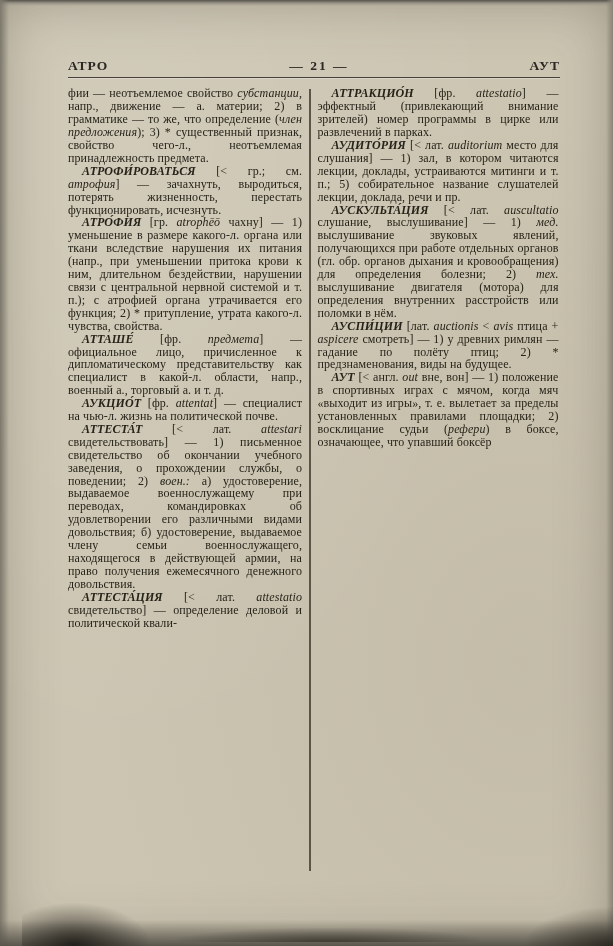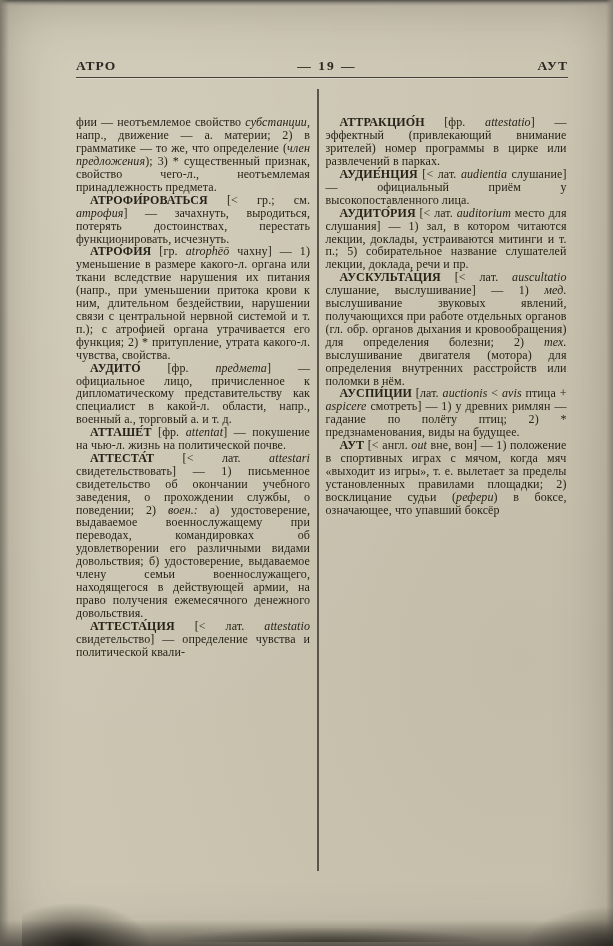--- a/index.html
+++ b/index.html
@@ -25,65 +25,64 @@
     background:linear-gradient(to left,#8a8477,rgba(150,143,128,0));}
   .edge-bottom{position:absolute;left:0;right:0;bottom:0;height:26px;
     background:linear-gradient(to top,#5a564c,rgba(140,132,118,0));}
   .blotch-bl{position:absolute;left:22px;bottom:0;width:130px;height:44px;
     background:radial-gradient(ellipse at 40% 100%,rgba(20,18,14,0.8),rgba(20,18,14,0) 70%);}
   .blotch-bc{position:absolute;left:180px;bottom:4px;width:300px;height:14px;
     background:radial-gradient(ellipse at 50% 100%,rgba(30,27,20,0.55),rgba(30,27,20,0) 75%);}
   .blotch-br{position:absolute;right:0;bottom:0;width:90px;height:40px;
     background:radial-gradient(ellipse at 100% 100%,rgba(25,22,17,0.7),rgba(25,22,17,0) 70%);}
 
-  .content{position:absolute;left:76px;top:58px;width:492px;}
+  .content{position:absolute;left:68px;top:58px;width:492px;}
   .header{display:flex;justify-content:space-between;align-items:baseline;
     font-size:13.5px;font-weight:bold;letter-spacing:1px;color:#2b2823;}
   .header .pageno{font-weight:bold;letter-spacing:2px;}
   .rule{height:1.4px;background:#45413a;margin-top:3px;box-shadow:0 1px 0 rgba(255,255,255,0.25);}
 
   .cols{display:flex;margin-top:9px;align-items:stretch;}
   .col{width:236px;font-size:12px;line-height:12.9px;text-align:justify;
-    letter-spacing:0.1px;color:#262319;margin-top:29px;}
+    letter-spacing:0.1px;color:#262319;}
   .col.left{width:234px;}
   .col.right{width:241px;}
   .divider{width:1.5px;background:#5a5548;margin:2px 7px 0 7px;min-height:782px;}
 
   .para{margin:0;text-indent:14px;}
   .para.cont{text-indent:0;}
-  .b{font-weight:bold;}
+  .b{font-weight:bold;font-style:italic;}
   .i{font-style:italic;}
 </style>
 </head>
 <body>
 
 <div class="page">
 
   <div class="content">
     <div class="header">
       <span>АТРО</span>
-      <span class="pageno">— 19 —</span>
+      <span class="pageno">— 21 —</span>
       <span>АУТ</span>
     </div>
     <div class="rule"></div>
 
     <div class="cols">
       <div class="col left" id="col-left">
           <p class="para cont"><span>фии — неотъемлемое свойство </span><span class="i">субстанции</span><span>, напр., движение — а. материи; 2) в грамматике — то же, что определение (</span><span class="i">член предложения</span><span>); 3) * существенный признак, свойство чего-л., неотъемлемая принадлежность предмета.</span></p>
-          <p class="para"><span class="b">АТРОФИ́РОВАТЬСЯ</span><span> [&lt; гр.; см. </span><span class="i">атрофия</span><span>] — зачахнуть, выродиться, потерять достоинствах, перестать функционировать, исчезнуть.</span></p>
+          <p class="para"><span class="b">АТРОФИ́РОВАТЬСЯ</span><span> [&lt; гр.; см. </span><span class="i">атрофия</span><span>] — зачахнуть, выродиться, потерять жизненность, перестать функционировать, исчезнуть.</span></p>
           <p class="para"><span class="b">АТРО́ФИЯ</span><span> [гр. </span><span class="i">atrophēō</span><span> чахну] — 1) уменьшение в размере какого-л. органа или ткани вследствие нарушения их питания (напр., при уменьшении притока крови к ним, длительном бездействии, нарушении связи с центральной нервной системой и т. п.); с атрофией органа утрачивается его функция; 2) * притупление, утрата какого-л. чувства, свойства.</span></p>
-          <p class="para"><span class="b">АУДИТО́</span><span> [фр. </span><span class="i">предмета</span><span>] — официальное лицо, причисленное к дипломатическому представительству как специалист в какой-л. области, напр., военный а., торговый а. и т. д.</span></p>
-          <p class="para"><span class="b">АТТАШЕ́Т</span><span> [фр. </span><span class="i">attentat</span><span>] — покушение на чью-л. жизнь на политической почве.</span></p>
+          <p class="para"><span class="b">АТТАШЕ́</span><span> [фр. </span><span class="i">предмета</span><span>] — официальное лицо, причисленное к дипломатическому представительству как специалист в какой-л. области, напр., военный а., торговый а. и т. д.</span></p>
+          <p class="para"><span class="b">АУКЦИО́Т</span><span> [фр. </span><span class="i">attentat</span><span>] — специалист на чью-л. жизнь на политической почве.</span></p>
           <p class="para"><span class="b">АТТЕСТА́Т</span><span> [&lt; лат. </span><span class="i">attestari</span><span> свидетельствовать] — 1) письменное свидетельство об окончании учебного заведения, о прохождении службы, о поведении; 2) </span><span class="i">воен.:</span><span> а) удостоверение, выдаваемое военнослужащему при переводах, командировках об удовлетворении его различными видами довольствия; б) удостоверение, выдаваемое члену семьи военнослужащего, находящегося в действующей армии, на право получения ежемесячного денежного довольствия.</span></p>
-          <p class="para"><span class="b">АТТЕСТА́ЦИЯ</span><span> [&lt; лат. </span><span class="i">attestatio</span><span> свидетельство] — определение чувства и политической квали-</span></p>
+          <p class="para"><span class="b">АТТЕСТА́ЦИЯ</span><span> [&lt; лат. </span><span class="i">attestatio</span><span> свидетельство] — определение деловой и политической квали-</span></p>
         </div>
       <div class="divider"></div>
       <div class="col right" id="col-right">
           <p class="para"><span class="b">АТТРАКЦИО́Н</span><span> [фр. </span><span class="i">attestatio</span><span>] — эффектный (привлекающий внимание зрителей) номер программы в цирке или развлечений в парках.</span></p>
-          <p class="para"><span class="b">АУДИЕ́НЦИЯ</span><span> [&lt; лат. </span><span class="i">audientia</span><span> слушание] — официальный приём у высокопоставленного лица.</span></p>
           <p class="para"><span class="b">АУДИТО́РИЯ</span><span> [&lt; лат. </span><span class="i">auditorium</span><span> место для слушания] — 1) зал, в котором читаются лекции, доклады, устраиваются митинги и т. п.; 5) собирательное название слушателей лекции, доклада, речи и пр.</span></p>
           <p class="para"><span class="b">АУСКУЛЬТА́ЦИЯ</span><span> [&lt; лат. </span><span class="i">auscultatio</span><span> слушание, выслушивание] — 1) </span><span class="i">мед.</span><span> выслушивание звуковых явлений, получающихся при работе отдельных органов (гл. обр. органов дыхания и кровообращения) для определения болезни; 2) </span><span class="i">тех.</span><span> выслушивание двигателя (мотора) для определения внутренних расстройств или поломки в нём.</span></p>
           <p class="para"><span class="b">АУСПИ́ЦИИ</span><span> [лат. </span><span class="i">auctionis</span><span> &lt; </span><span class="i">avis</span><span> птица + </span><span class="i">aspicere</span><span> смотреть] — 1) у древних римлян — гадание по полёту птиц; 2) * предзнаменования, виды на будущее.</span></p>
           <p class="para"><span class="b">АУТ</span><span> [&lt; англ. </span><span class="i">out</span><span> вне, вон] — 1) положение в спортивных играх с мячом, когда мяч «выходит из игры», т. е. вылетает за пределы установленных правилами площадки; 2) восклицание судьи (</span><span class="i">рефери</span><span>) в боксе, означающее, что упавший боксёр</span></p>
         </div>
     </div>
   </div>
 
   <div class="edge-top"></div>
   <div class="edge-left"></div>

